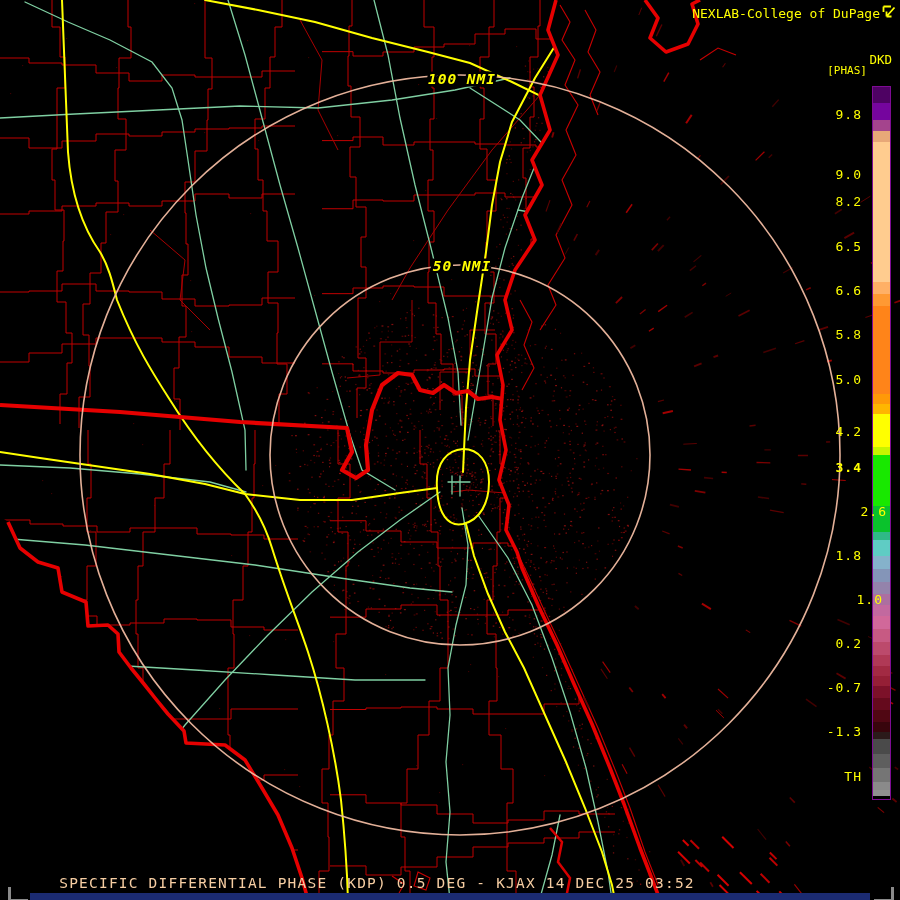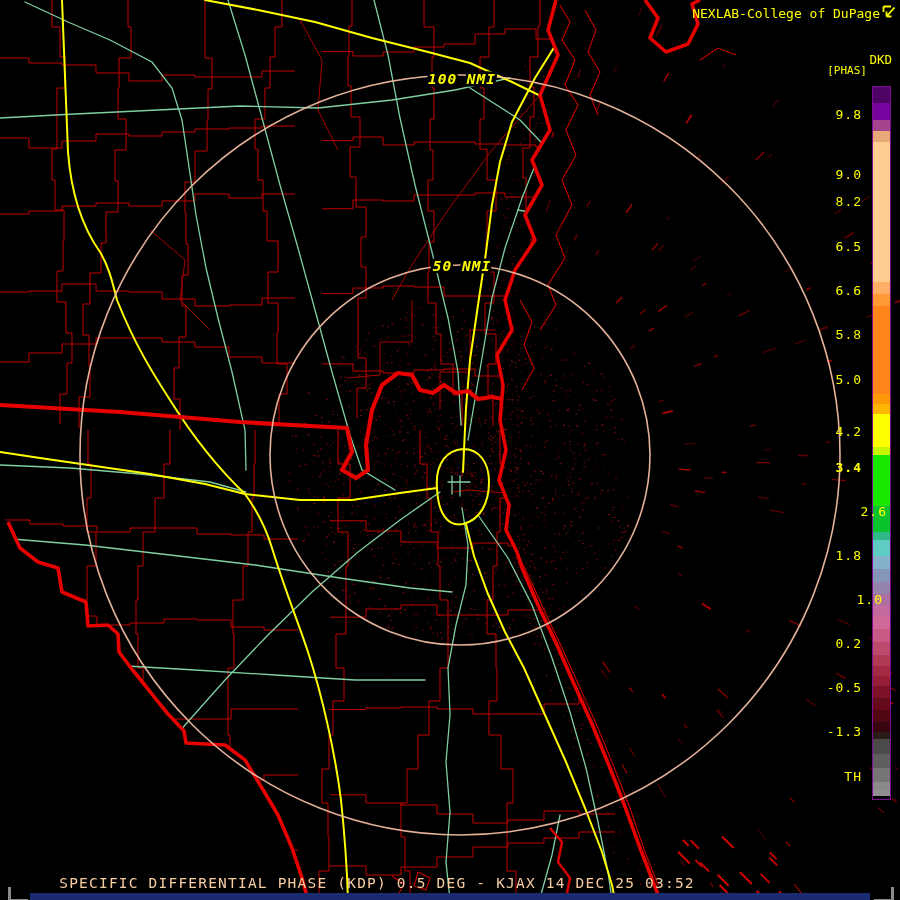--- a/index.html
+++ b/index.html
@@ -2339,21 +2339,21 @@
       <div class="cb-label" style="left: 810px; top: 238.3px;">6.5</div>
       <div class="cb-label" style="left: 810px; top: 282.4px;">6.6</div>
       <div class="cb-label" style="left: 810px; top: 326.5px; font-family: Liberation Mono, monospace;">5.8</div>
       <div class="cb-label" style="left: 810px; top: 370.6px;">5.0</div>
       <div class="cb-label" style="left: 810px; top: 414.7px; margin-top: 8px;">4.2</div>
       <div class="cb-label" style="left: 810px; top: 458.8px; font-weight: bold;">3.4</div>
       <div class="cb-label" style="left: 835px; top: 502.9px;">2.6</div>
       <div class="cb-label" style="left: 810px; top: 547px;">1.8</div>
       <div class="cb-label" style="left: 831px; top: 591.1px;">1.0</div>
       <div class="cb-label" style="left: 810px; top: 635.2px;">0.2</div>
-      <div class="cb-label" style="left: 810px; top: 679.3px;">-0.5</div>
+      <div class="cb-label" style="left: 810px; top: 679.3px;">-0.7</div>
       <div class="cb-label" style="left: 810px; top: 723.4px;">-1.3</div>
       <div class="cb-label" style="left: 810px; top: 767.5px;">TH</div>
     </div>
 
   <div id="status-text">SPECIFIC DIFFERENTIAL PHASE (KDP) 0.5 DEG - KJAX 14 DEC 25 03:52</div>
   <div id="bottom-bar"></div>
   <div id="corner-left" class="corner"></div>
   <div id="corner-right" class="corner"></div>
 </div>
 

